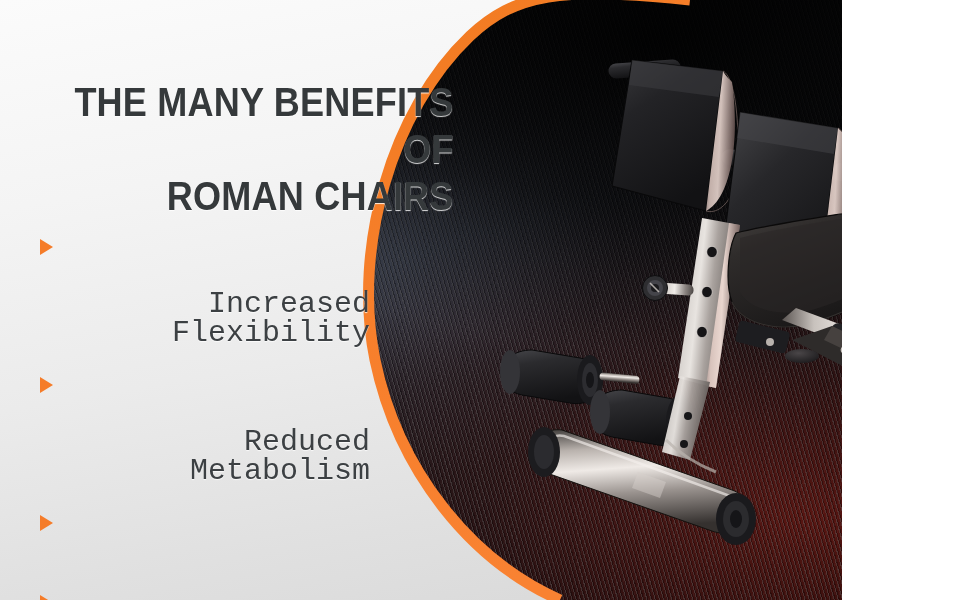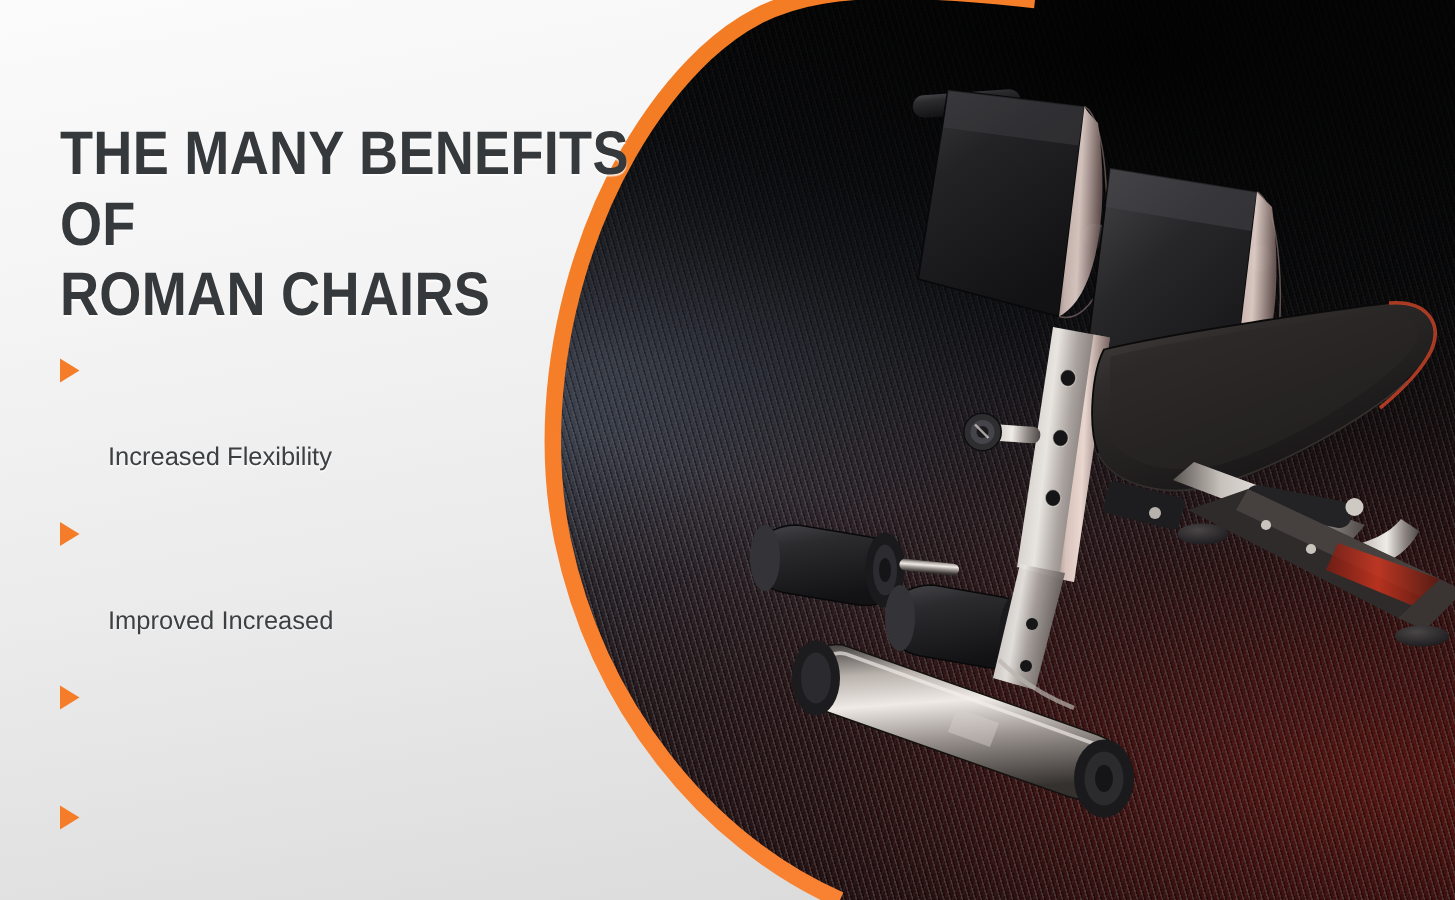--- a/index.html
+++ b/index.html
@@ -1,22 +1,23 @@
 <!DOCTYPE html>
 <html><head>
 <meta charset="utf-8">
 <style>
   html,body{margin:0;padding:0;background:#fff;}
   body{font-family:"Liberation Sans","DejaVu Sans",sans-serif;}
 
   #banner{
     position:relative;
-    width:970px;height:600px;
+    width:842px;height:600px;
     overflow:hidden;
     background:linear-gradient(170deg,#fbfbfb 0%,#f4f4f4 28%,#ebebeb 55%,#e0e0e0 80%,#d8d8d8 100%);
+    text-align:right;
   }
 
   
   #photo-panel{
     position:absolute;inset:0;
     -webkit-clip-path:path("M 690 0 L 970 0 L 970 600 L 560 600 C 470 560 398 470 375 360 C 352 248 392 110 470 36 C 515 -6 560 -14 690 0 Z");
     clip-path:path("M 690 0 L 970 0 L 970 600 L 560 600 C 470 560 398 470 375 360 C 352 248 392 110 470 36 C 515 -6 560 -14 690 0 Z");
   }
   
   #mat-base{
@@ -71,25 +72,26 @@
   }
 
   #benefits{
     position:absolute;left:40px;top:232px;width:330px;
     list-style:none;margin:0;padding:0;
   }
   .benefit{
     position:relative;
     padding-left:32px;
     margin-bottom:22px;
-    font-size:17px;
+    font-size:30px;
     line-height:29px;
     color:#3c4043;
     text-shadow:0 1px 1px rgba(255,255,255,.8);
     white-space:pre-line;
+    font-family:Liberation Mono, monospace;
   }
   .benefit:last-child{margin-bottom:0;}
   .bullet-arrow{
     position:absolute;left:0;top:7px;
     width:0;height:0;
     border-left:13px solid #f57c29;
     border-top:8px solid transparent;
     border-bottom:8px solid transparent;
   }
 </style>
@@ -296,21 +298,21 @@
     <span>ROMAN CHAIRS</span>
   </h1>
 
   <ul id="benefits">
     <li class="benefit">
       <span class="bullet-arrow"></span>
       <span>Increased Flexibility</span>
     </li>
     <li class="benefit">
       <span class="bullet-arrow"></span>
-      <span>Improved Increased</span>
+      <span>Reduced Metabolism</span>
     </li>
     <li class="benefit">
       <span class="bullet-arrow"></span>
     </li>
     <li class="benefit">
       <span class="bullet-arrow"></span>
       
     </li>
 
   </ul>

